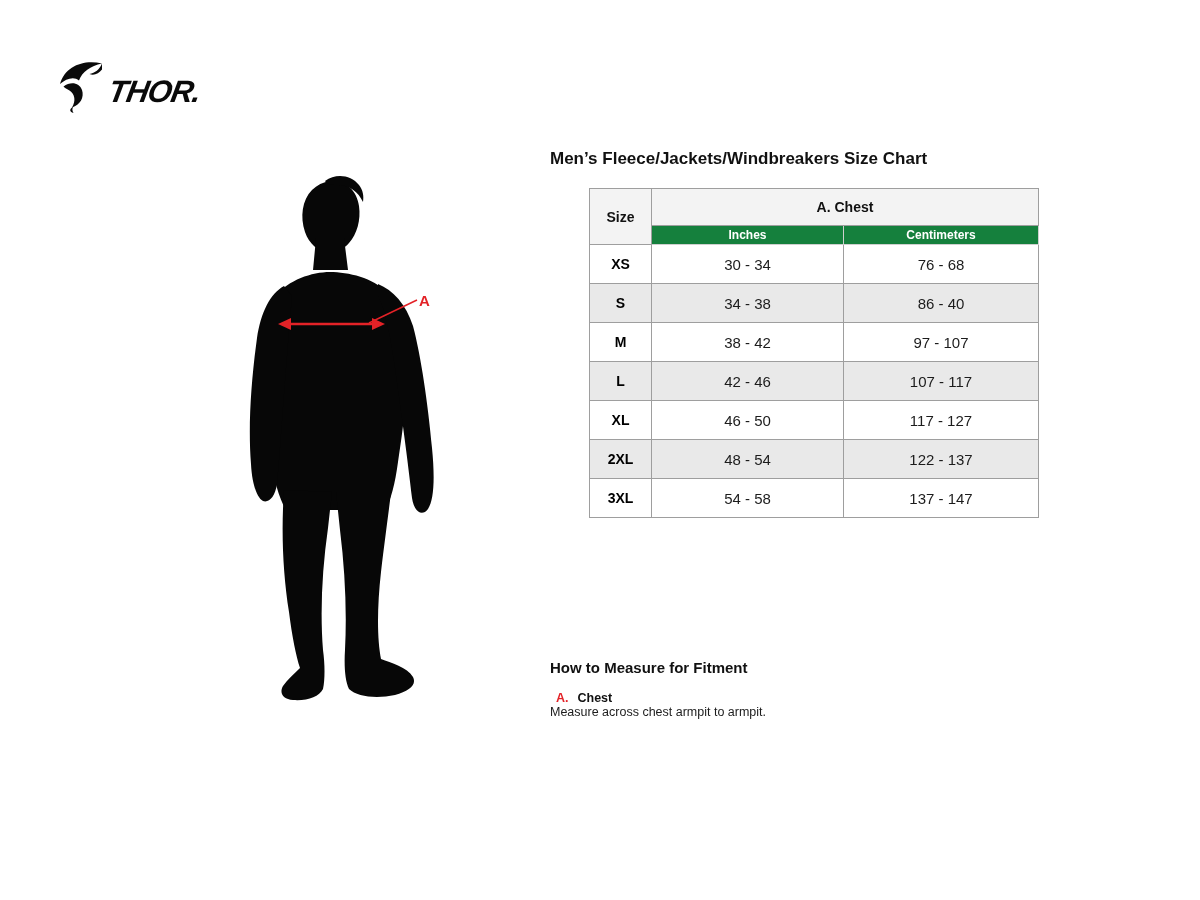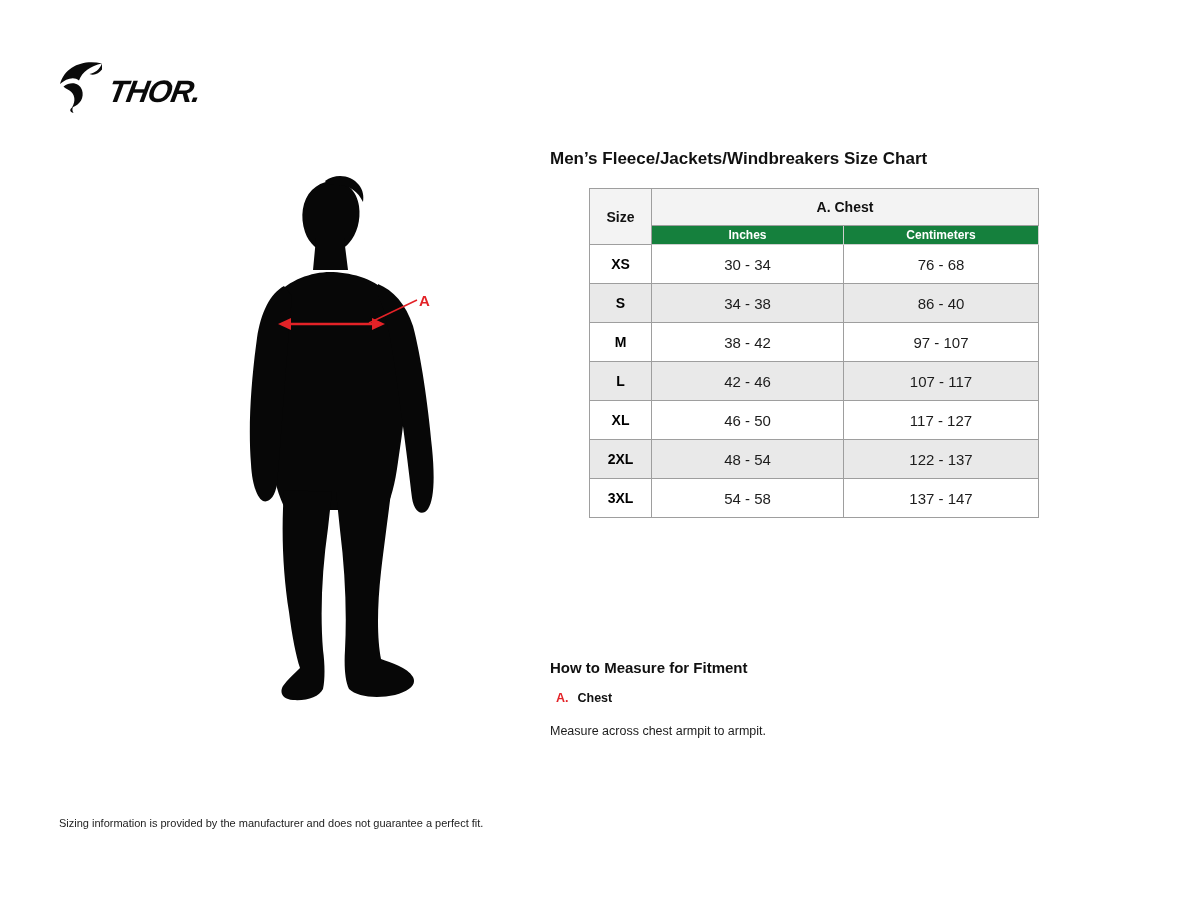--- a/index.html
+++ b/index.html
@@ -35,21 +35,21 @@
   tbody td { height: 39px; font-size: 15px; color: #1c1c1c; background: #fff; }
   tbody td.td-size { font-weight: 700; font-size: 14px; color: #000; }
   tbody tr:nth-child(even) td { background: #e9e9e9; }
 
   
   .howto { position: absolute; left: 550px; top: 659px; }
   .howto-title { font-size: 15px; font-weight: 700; color: #111; }
   .howto-item { margin-top: 15px; margin-left: 6px; font-size: 12.5px; }
   .howto-key { color: #e32227; font-weight: 700; }
   .howto-name { color: #111; font-weight: 700; margin-left: 9px; }
-  .howto-desc { margin-top: 19px; margin-left: -6px; font-size: 12.5px; color: #1c1c1c; }
+  .howto-desc { margin-top: 0; margin-left: -6px; font-size: 12.5px; color: #1c1c1c; }
 
   
   .footer { position: absolute; left: 59px; top: 816px; font-size: 11px; color: #222; line-height: 15px; }
 </style>
 </head>
 <body>
 
 <div class="logo">
   <svg viewBox="0 0 300 110" width="150" height="55">
     <g fill="#0a0a0a">
@@ -154,14 +154,13 @@
 
 <div class="howto">
   <div class="howto-title">How to Measure for Fitment</div>
   <div class="howto-item">
     <span class="howto-key">A.</span><span class="howto-name">Chest</span>
     <div class="howto-desc">Measure across chest armpit to armpit.</div>
   </div>
 </div>
 
 <div class="footer">
-  <div>Sizing information is provided by the manufacturer and does not guarantee a perfect fit.</div>
 </div>
 
 </body></html>

